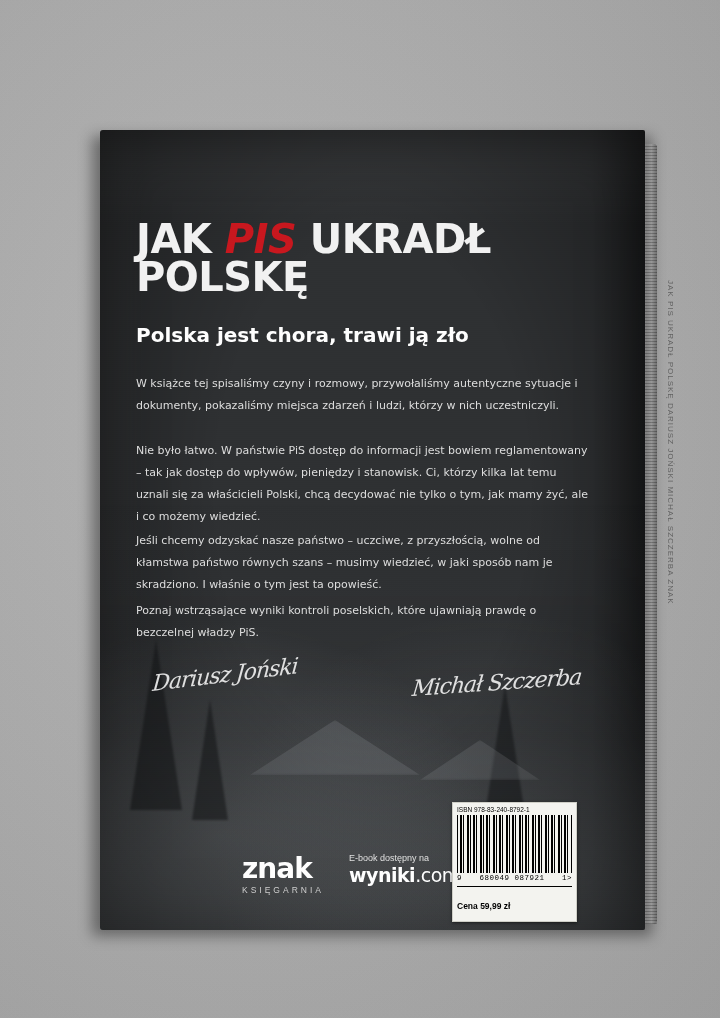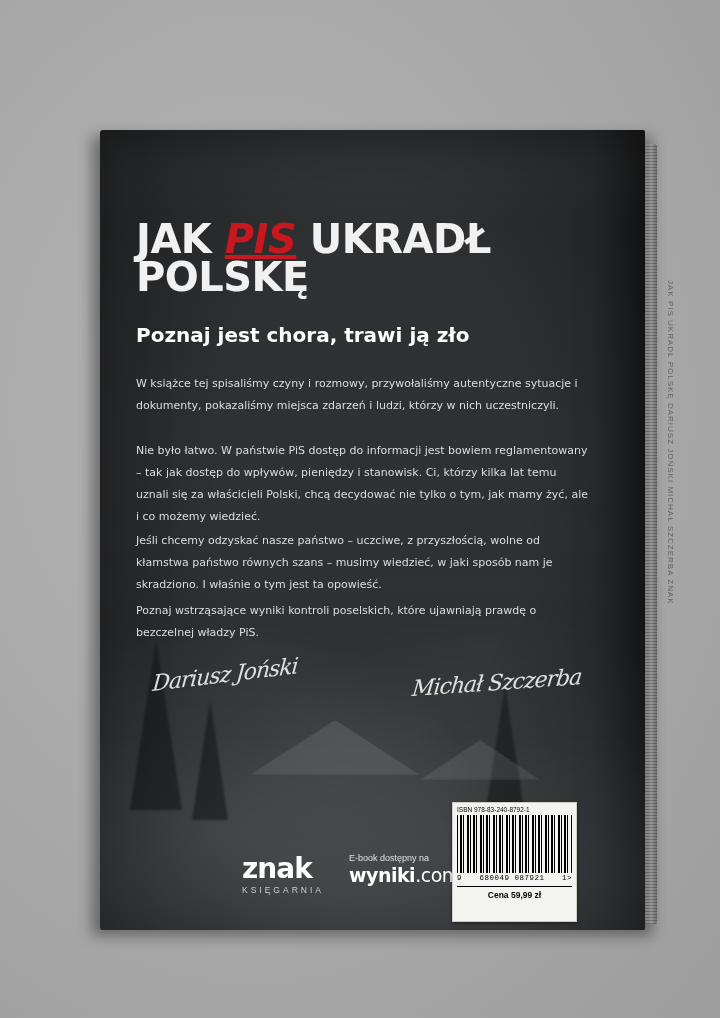--- a/index.html
+++ b/index.html
@@ -151,21 +151,20 @@
     font-size: 40px;
     line-height: 38px;
     letter-spacing: -0.5px;
     color: #f2f2f2;
     font-family: "DejaVu Sans", sans-serif;
   }
   .title .pis {
     color: #c9171e;
     font-style: italic;
     font-weight: 900;
-    text-decoration: underline;
   }
 
   .subtitle {
     position: absolute;
     left: 14px;
     top: 193px;
     font-size: 20px;
     font-weight: 700;
     color: #ffffff;
     font-family: "DejaVu Sans", sans-serif;
@@ -286,24 +285,23 @@
     font-size: 7.5px;
     font-family: "Liberation Mono", monospace;
     letter-spacing: .5px;
     margin-top: 1px;
     display: flex;
     justify-content: space-between;
   }
   .barcode-price {
     margin-top: 4px;
     border-top: 1px solid #000;
-    padding-top: 3px;
+    padding-top: 14px;
     font-size: 8.5px;
     font-weight: 700;
-    text-align: center;
     font-family: "Liberation Sans", sans-serif;
   }
 </style>
 </head>
 <body>
 
 <div class="scan-bg"></div>
 
 <div class="book">
 
@@ -324,21 +322,21 @@
 
     <div class="vignette"></div>
 
     <div class="content">
 
       <div class="title">
         <span>JAK </span><span class="pis">PIS</span><span> UKRADŁ</span><br>
         <span>POLSKĘ</span>
       </div>
 
-      <div class="subtitle">Poznaj jest chora, trawi ją zło</div>
+      <div class="subtitle">Polska jest chora, trawi ją zło</div>
 
       <div class="para p1">W książce tej spisaliśmy czyny i rozmowy, przywołaliśmy autentyczne sytuacje i dokumenty, pokazaliśmy miejsca zdarzeń i ludzi, którzy w nich uczestniczyli.</div>
       <div class="para p2">Nie było łatwo. W państwie PiS dostęp do informacji jest bowiem reglamentowany – tak jak dostęp do wpływów, pieniędzy i stanowisk. Ci, którzy kilka lat temu uznali się za właścicieli Polski, chcą decydować nie tylko o tym, jak mamy żyć, ale i co możemy wiedzieć.</div>
       <div class="para p3">Jeśli chcemy odzyskać nasze państwo – uczciwe, z przyszłością, wolne od kłamstwa państwo równych szans – musimy wiedzieć, w jaki sposób nam je skradziono. I właśnie o tym jest ta opowieść.</div>
       <div class="para p4">Poznaj wstrząsające wyniki kontroli poselskich, które ujawniają prawdę o bezczelnej władzy PiS.</div>
 
       <div class="signature sig1">Dariusz Joński</div>
       <div class="signature sig2">Michał Szczerba</div>
 
       <div class="publisher">

